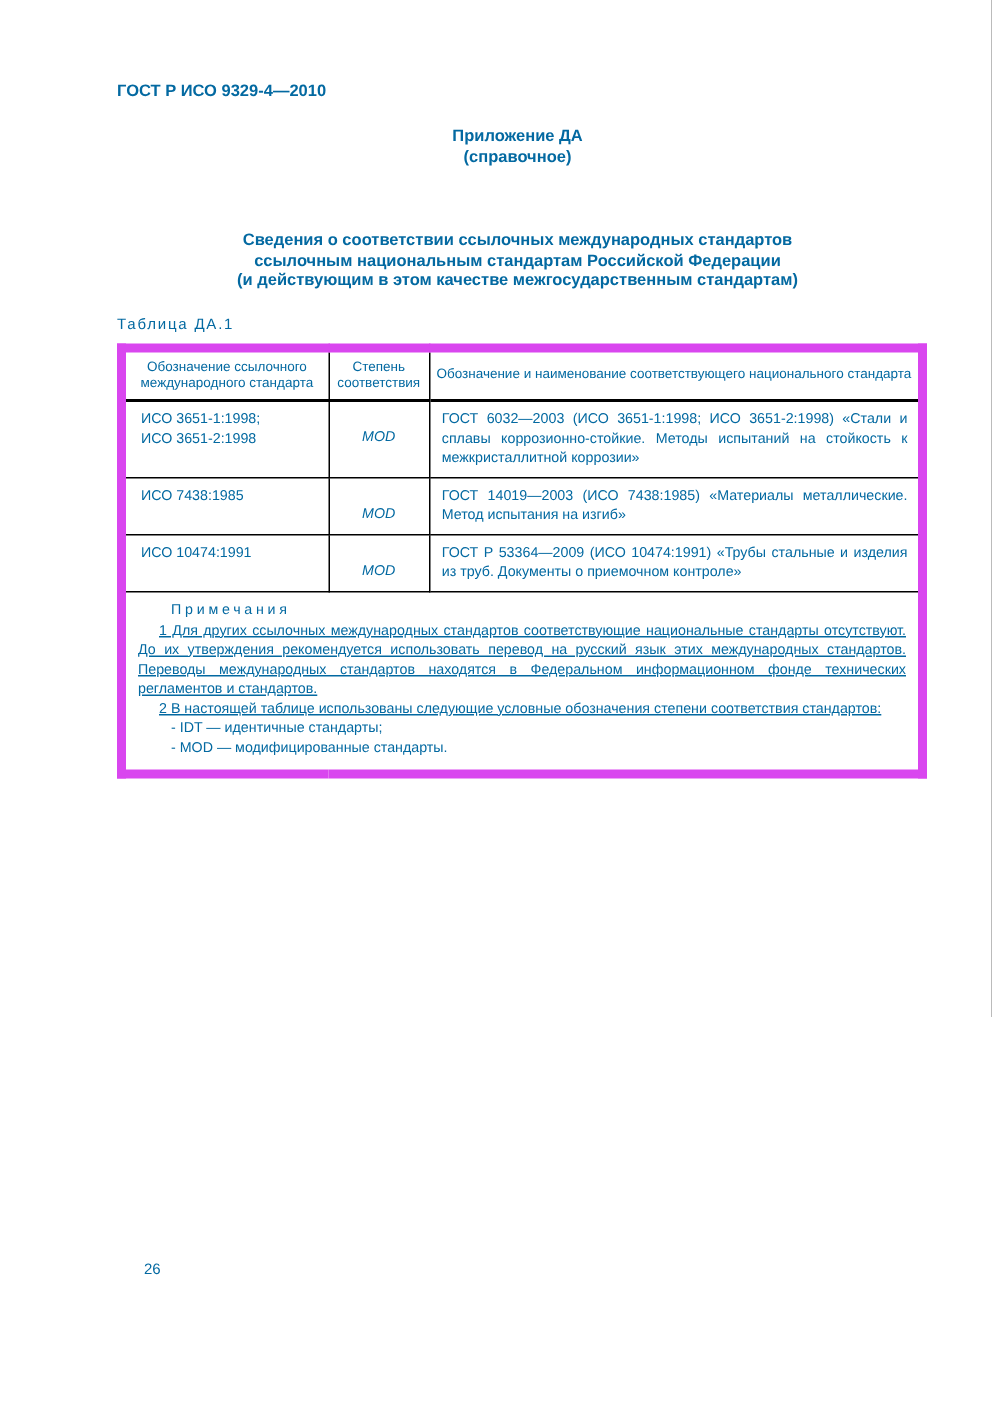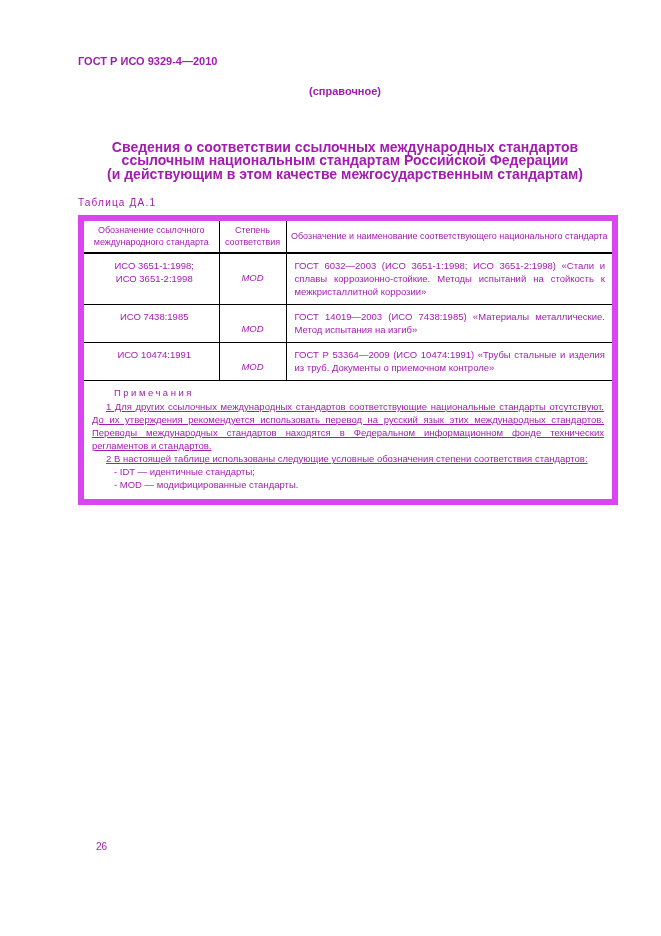--- a/index.html
+++ b/index.html
@@ -4,42 +4,42 @@
 <style>
   * { margin: 0; padding: 0; box-sizing: border-box; }
   html, body { background: #888; }
   .page {
     position: relative;
     width: 661px;
     height: 936px;
     margin: 0 auto;
     background: #ffffff;
     font-family: "Liberation Sans", sans-serif;
-    color: #a21caf;
+    color: #0369a1;
     overflow: hidden;
   }
   .content {
     padding: 55px 49px 0 78px; 
   }
   .doc-header {
     font-size: 11px;
     font-weight: bold;
     text-align: left;
   }
   .appendix-block {
     margin-top: 18px;
     text-align: center;
     font-size: 11px;
     font-weight: bold;
     line-height: 13.5px;
   }
   .main-title {
     margin-top: 42px;
     text-align: center;
-    font-size: 14px;
+    font-size: 11px;
     font-weight: bold;
     line-height: 13.5px;
   }
   .table-label {
     margin-top: 16px;
     font-size: 10px;
     letter-spacing: 1.2px;
   }
   table.std-table {
     margin-top: 7px;
@@ -56,21 +56,21 @@
   table.std-table { border: 6px solid #d946ef; }
   table.std-table thead th {
     border-bottom: 2px solid #000;
     font-weight: normal;
     font-size: 9px;
     line-height: 11.5px;
     text-align: center;
     vertical-align: middle;
     padding: 4px 3px;
   }
-  td.cell-standard { padding: 5px 4px 6px 10px; text-align: center; }
+  td.cell-standard { padding: 5px 4px 6px 10px; text-align: left; }
   td.cell-degree   { padding: 17px 2px 6px 2px; text-align: center; font-style: italic; }
   td.cell-national { padding: 5px 7px 6px 8px; text-align: justify; }
   td.cell-national .para { text-align: justify; }
   td.notes-cell { padding: 5px 8px 8px 8px; }
   .notes-heading {
     letter-spacing: 2.5px;
     margin-left: 22px;
     margin-bottom: 1px;
   }
   .note-para {
@@ -89,20 +89,21 @@
 </style>
 </head>
 <body>
 
 <div class="page">
   <div class="content">
 
     <div class="doc-header">ГОСТ Р ИСО 9329-4—2010</div>
 
     <div class="appendix-block">
+      <div>Приложение ДА</div>
       <div>(справочное)</div>
     </div>
 
     <div class="main-title">
       <div>Сведения о соответствии ссылочных международных стандартов</div>
       <div>ссылочным национальным стандартам Российской Федерации</div>
       <div>(и действующим в этом качестве межгосударственным стандартам)</div>
     </div>
 
     <div class="table-label">Таблица ДА.1</div>

